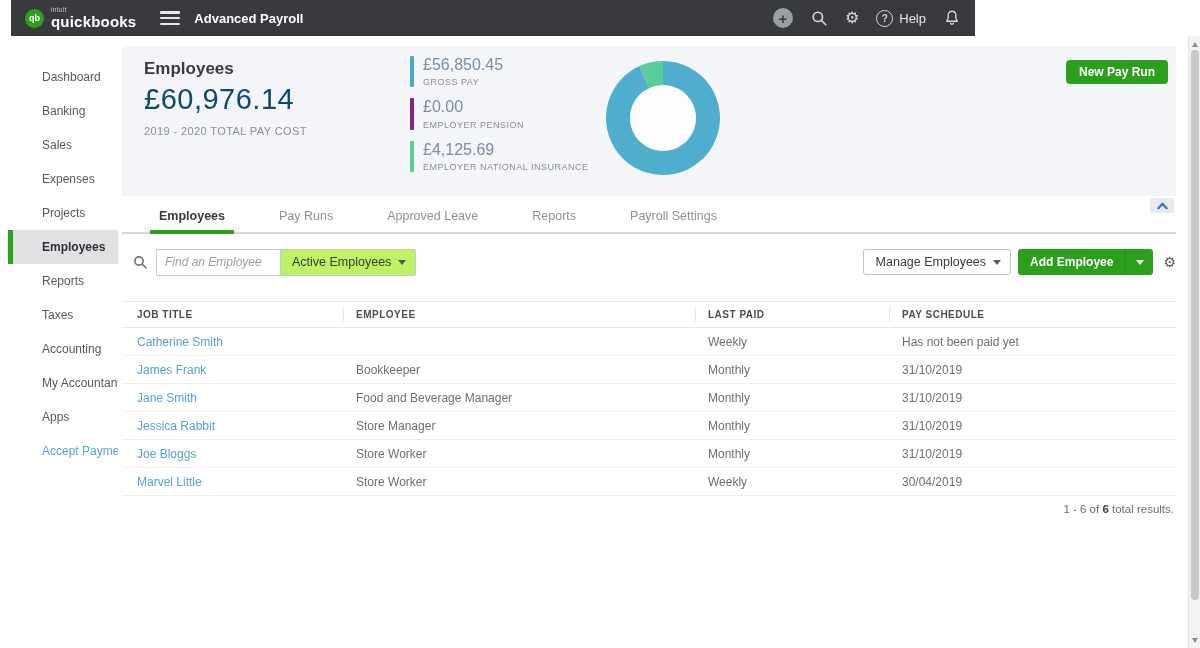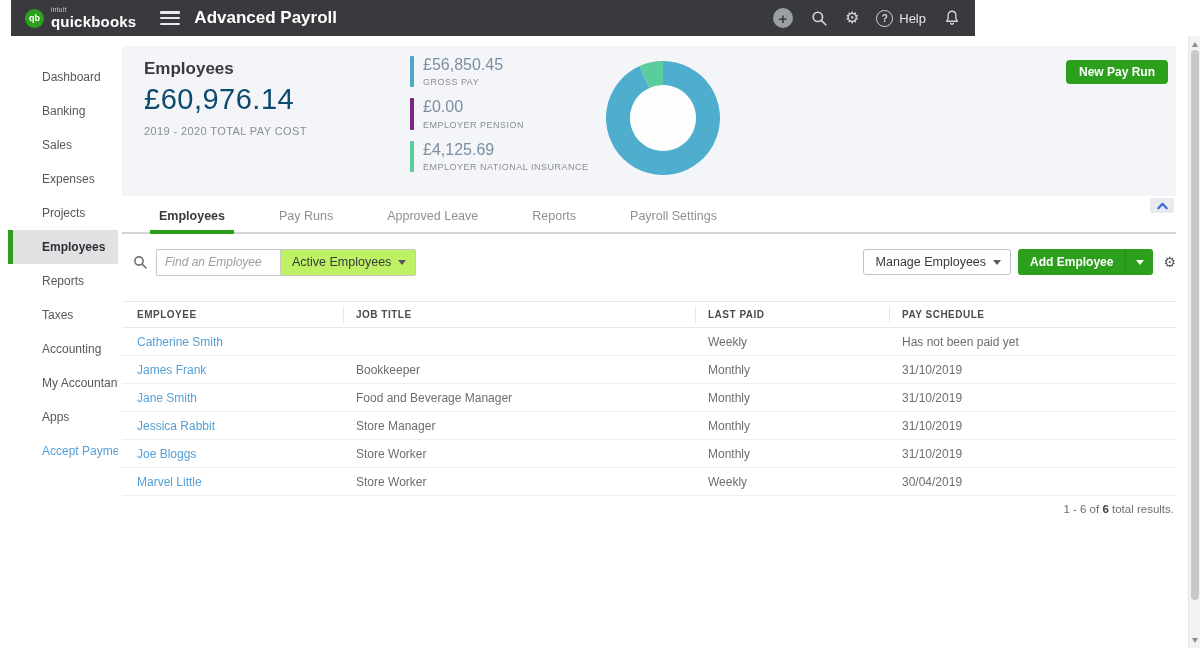--- a/index.html
+++ b/index.html
@@ -11,21 +11,21 @@
     background:#393a3d; display:flex; align-items:center; color:#e9eaeb; z-index:5; }
   .logo-wrap { display:flex; align-items:center; gap:7px; padding-left:14px; }
   .logo-circle { width:19px; height:19px; border-radius:50%; background:#2ca01c;
     color:#fff; font-size:9px; font-weight:bold; display:flex; align-items:center; justify-content:center; }
   .brand-stack { display:flex; flex-direction:column; line-height:1; }
   .brand-prefix { font-size:6.5px; color:#cfd1d3; letter-spacing:.3px; }
   .brand-name { font-size:15px; font-weight:bold; color:#fff; letter-spacing:.2px; }
   .hamburger { margin-left:24px; width:20px; height:14px; display:flex; flex-direction:column;
     justify-content:space-between; cursor:pointer; }
   .hamburger span { display:block; height:2.5px; background:#e9eaeb; border-radius:1px; }
-  .topbar-title { margin-left:14px; font-size:17px; font-weight:bold; color:#fff; }
+  .topbar-title { margin-left:14px; font-size:13px; font-weight:bold; color:#fff; }
   .topbar-right { margin-left:auto; display:flex; align-items:center; gap:17px; padding-right:14px; }
   .plus-circle { width:20px; height:20px; border-radius:50%; background:#9b9ea2; color:#3c3d40;
     display:flex; align-items:center; justify-content:center; font-size:15px; font-weight:bold; line-height:1; cursor:pointer; }
   .tb-icon { width:18px; height:18px; color:#d4d6d8; cursor:pointer; display:block; }
   .gear-glyph { font-family:"DejaVu Sans",sans-serif; font-size:16px; color:#d4d6d8; cursor:pointer; line-height:1; }
   .help-wrap { display:flex; align-items:center; gap:6px; cursor:pointer; }
   .help-circle { width:17px; height:17px; border-radius:50%; border:1.5px solid #d4d6d8;
     color:#d4d6d8; font-size:10px; font-weight:bold; display:flex; align-items:center; justify-content:center; }
   .help-label { font-size:13px; color:#e4e5e7; }
 
@@ -230,22 +230,22 @@
       <span class="add-split">
         <button class="btn-green add-main">Add Employee</button>
         <button class="add-caret"></button>
       </span>
       <span class="table-gear">⚙</span>
     </div>
   </div>
 
   <div class="emp-table">
     <div class="thead" id="thead">
+        <div class="th">JOB TITLE</div>
         <div class="th">EMPLOYEE</div>
-        <div class="th">JOB TITLE</div>
         <div class="th">LAST PAID</div>
         <div class="th">PAY SCHEDULE</div>
       </div>
     <div id="tbody">
         <div class="trow">
           <div class="td"><a class="emp-link" href="#">Catherine Smith</a></div>
           <div class="td"></div>
           <div class="td">Weekly</div>
           <div class="td">Has not been paid yet</div>
         </div>

